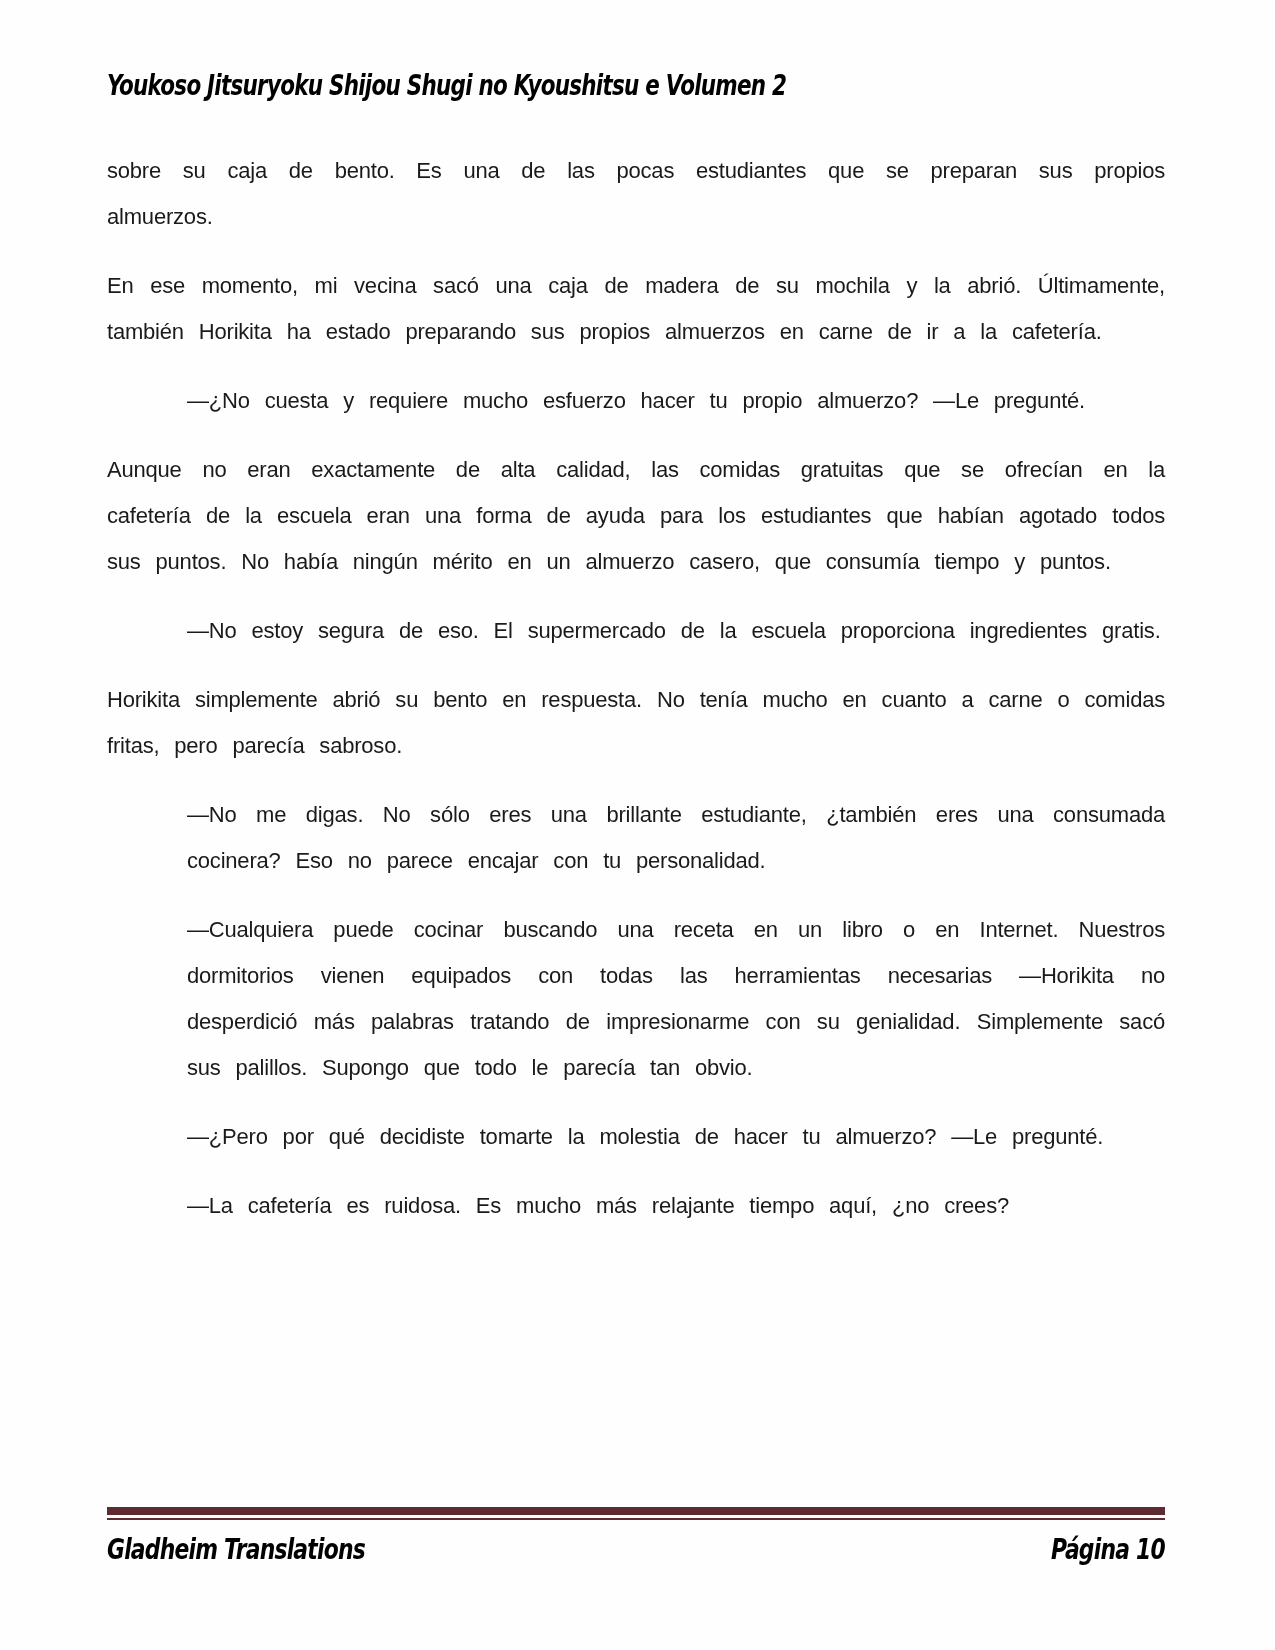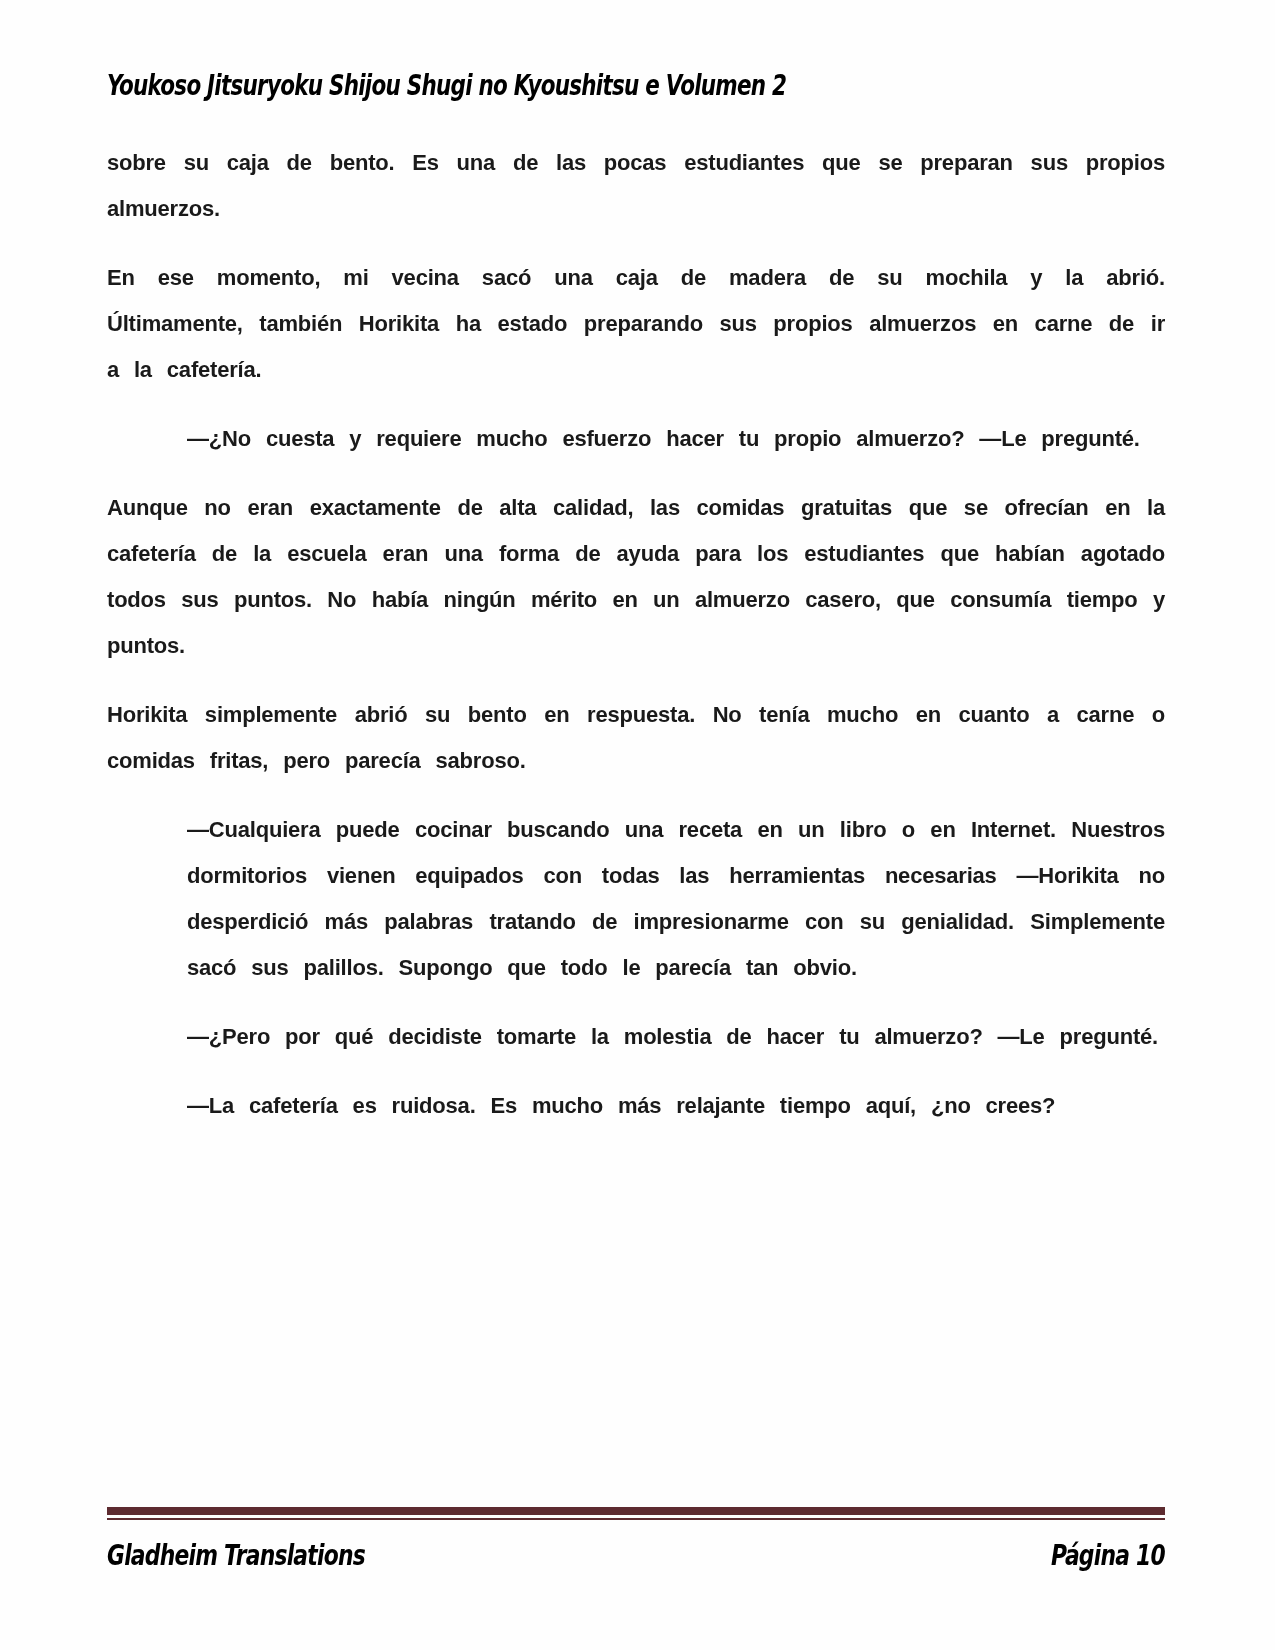--- a/index.html
+++ b/index.html
@@ -36,24 +36,23 @@
     letter-spacing: -1px;
   }
   .header-title {
     font-size: 29px;
     transform: scaleX(0.74);
     transform-origin: left center;
   }
   
   .body-text {
     position: absolute;
-    top: 140px;
+    top: 148px;
     left: 107px;
     width: 1058px;
-    font-weight: bold;
   }
   .body-text p {
     margin: 0 0 23px 0;
     font-size: 22px;
     line-height: 46px;
     text-align: justify;
     text-align-last: left;
     word-spacing: 9px;
     letter-spacing: -0.2px;
   }
@@ -72,21 +71,21 @@
     background: var(--rule-color, #5d2b30);
   }
   .footer-rule-gap {
     height: 3px;
   }
   .footer-rule-thin {
     height: 2px;
     background: var(--rule-color, #5d2b30);
   }
   .footer-row {
-    margin-top: 19px;
+    margin-top: 13px;
     display: flex;
     justify-content: space-between;
     align-items: baseline;
   }
   .footer-left {
     font-size: 28px;
     transform: scaleX(0.78);
     transform-origin: left center;
   }
   .footer-right {
@@ -102,21 +101,23 @@
 
   <div class="page-header">
     <span class="script-text header-title">Youkoso Jitsuryoku Shijou Shugi no Kyoushitsu e Volumen 2</span>
   </div>
 
   <div class="body-text">
       <p class="normal">sobre su caja de bento. Es una de las pocas estudiantes que se preparan sus propios almuerzos.</p>
       <p class="normal">En ese momento, mi vecina sacó una caja de madera de su mochila y la abrió. Últimamente, también Horikita ha estado preparando sus propios almuerzos en carne de ir a la cafetería.</p>
       <p class="dialogue">—¿No cuesta y requiere mucho esfuerzo hacer tu propio almuerzo? —Le pregunté.</p>
       <p class="normal">Aunque no eran exactamente de alta calidad, las comidas gratuitas que se ofrecían en la cafetería de la escuela eran una forma de ayuda para los estudiantes que habían agotado todos sus puntos. No había ningún mérito en un almuerzo casero, que consumía tiempo y puntos.</p>
+      <p class="dialogue">—No estoy segura de eso. El supermercado de la escuela proporciona ingredientes gratis.</p>
       <p class="normal">Horikita simplemente abrió su bento en respuesta. No tenía mucho en cuanto a carne o comidas fritas, pero parecía sabroso.</p>
+      <p class="dialogue">—No me digas. No sólo eres una brillante estudiante, ¿también eres una consumada cocinera? Eso no parece encajar con tu personalidad.</p>
       <p class="dialogue">—Cualquiera puede cocinar buscando una receta en un libro o en Internet. Nuestros dormitorios vienen equipados con todas las herramientas necesarias —Horikita no desperdició más palabras tratando de impresionarme con su genialidad. Simplemente sacó sus palillos. Supongo que todo le parecía tan obvio.</p>
       <p class="dialogue">—¿Pero por qué decidiste tomarte la molestia de hacer tu almuerzo? —Le pregunté.</p>
       <p class="dialogue">—La cafetería es ruidosa. Es mucho más relajante tiempo aquí, ¿no crees?</p>
     </div>
 
   <div class="page-footer">
     <div class="footer-rule-thick"></div>
     <div class="footer-rule-gap"></div>
     <div class="footer-rule-thin"></div>
     <div class="footer-row">

